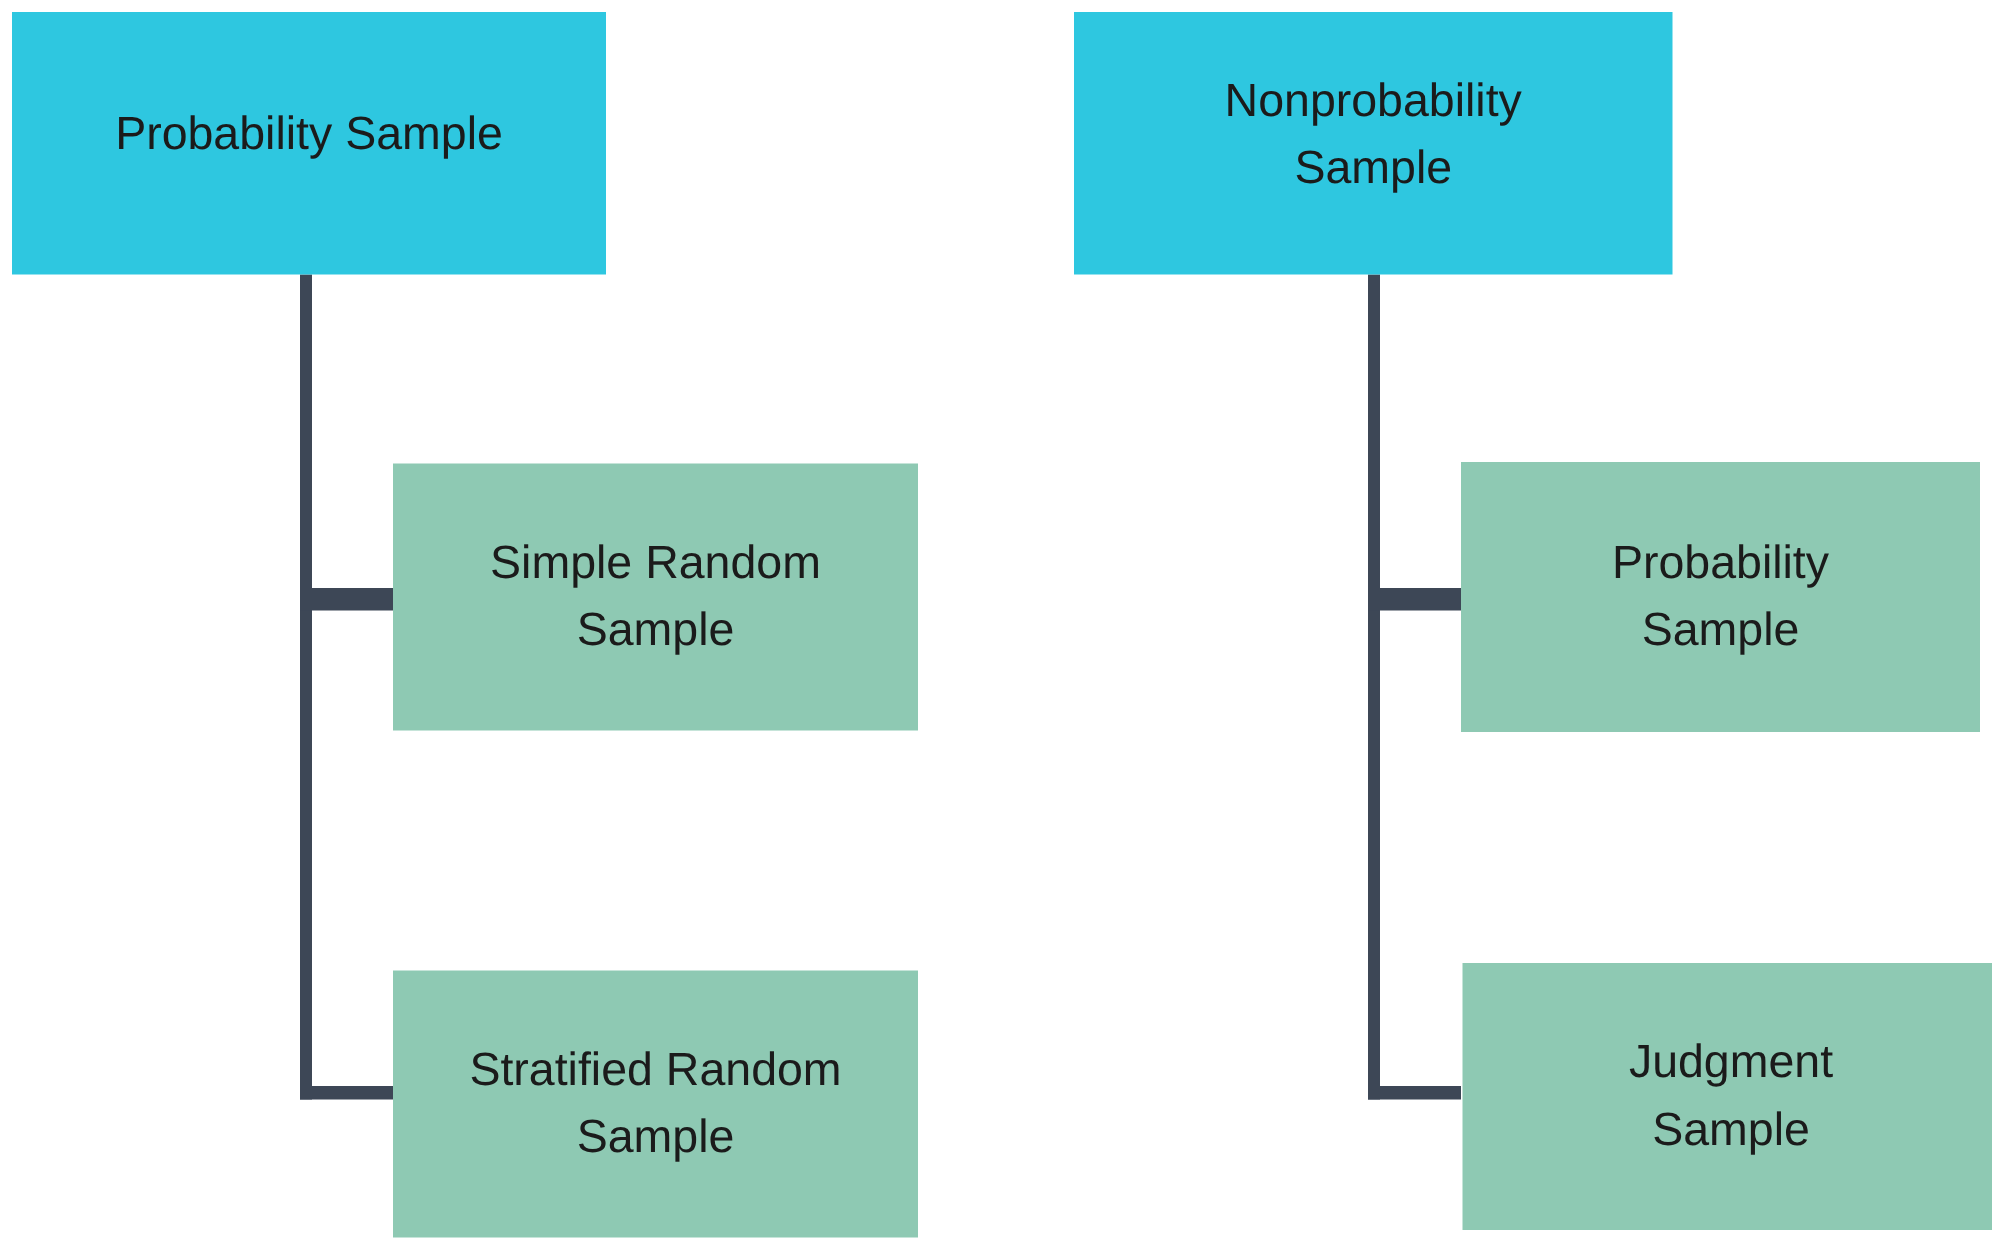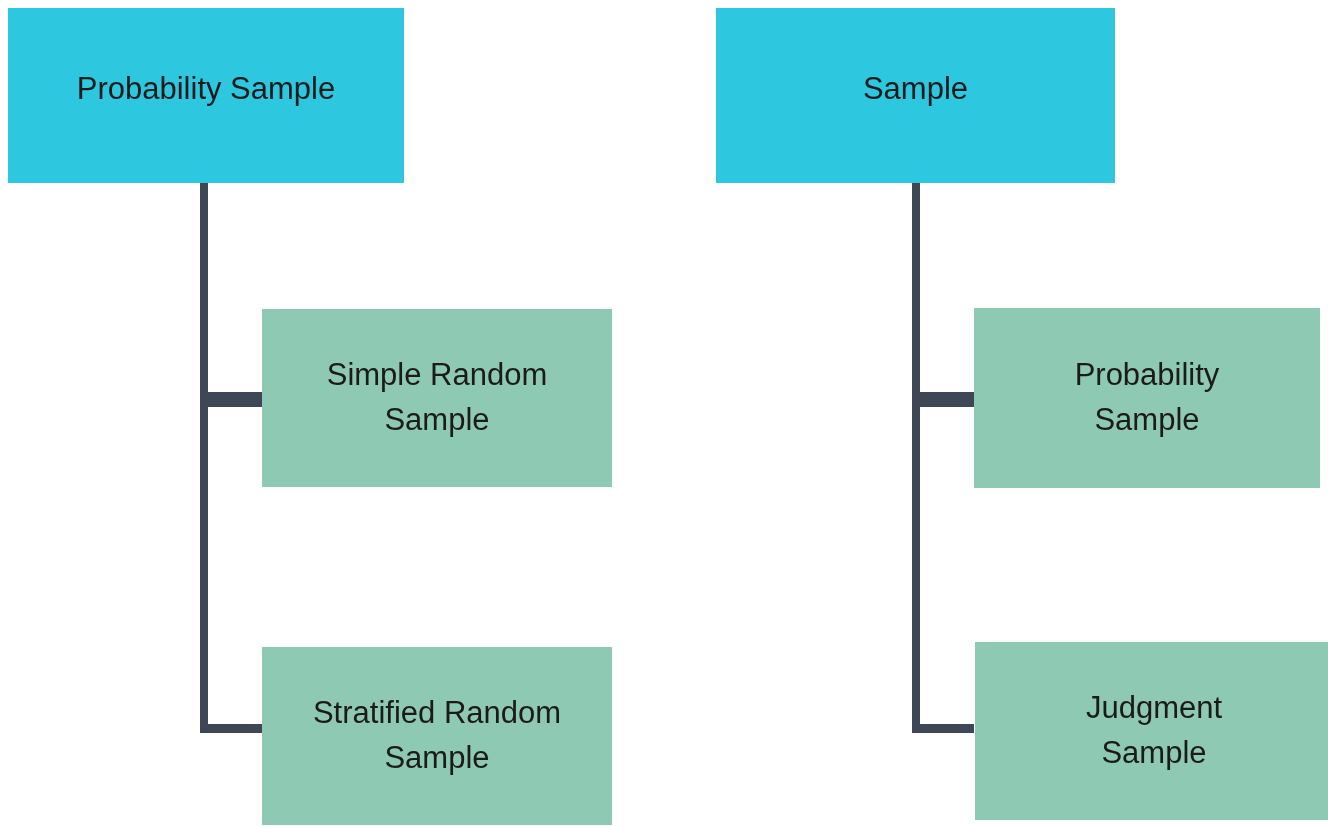--- a/index.html
+++ b/index.html
@@ -83,20 +83,21 @@
     <span class="line">Simple Random</span>
     <span class="line">Sample</span>
   </div>
 
   <div class="box child-box pos-child-left-2">
     <span class="line">Stratified Random</span>
     <span class="line">Sample</span>
   </div>
 
   <div class="box parent-box pos-parent-right">
+    <span class="line">Nonprobability</span>
     <span class="line">Sample</span>
   </div>
 
   <div class="box child-box pos-child-right-1">
     <span class="line">Probability</span>
     <span class="line">Sample</span>
   </div>
 
   <div class="box child-box pos-child-right-2">
     <span class="line">Judgment</span>

